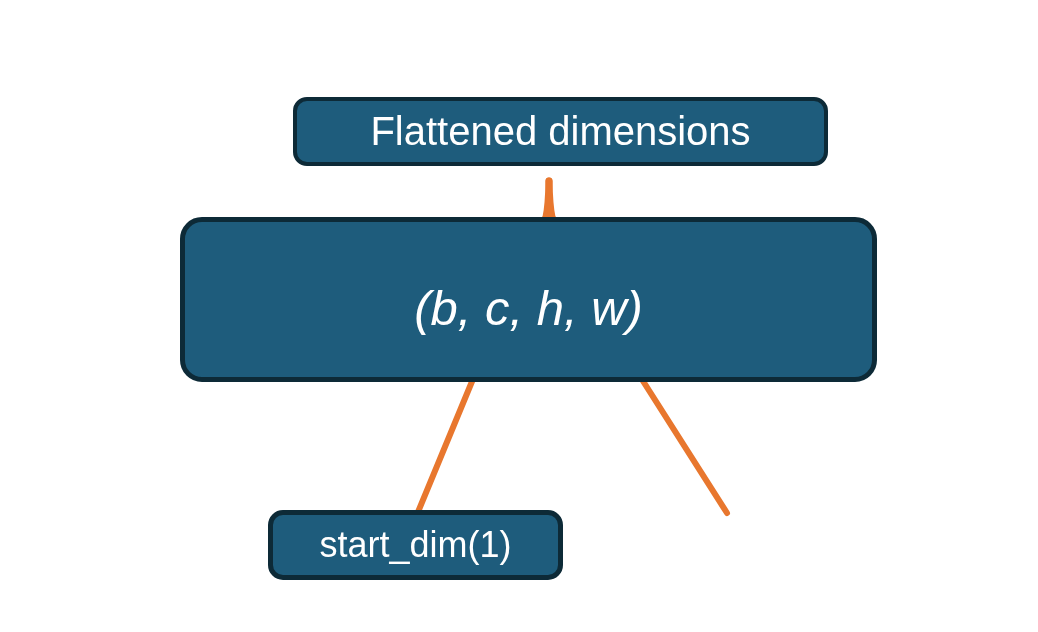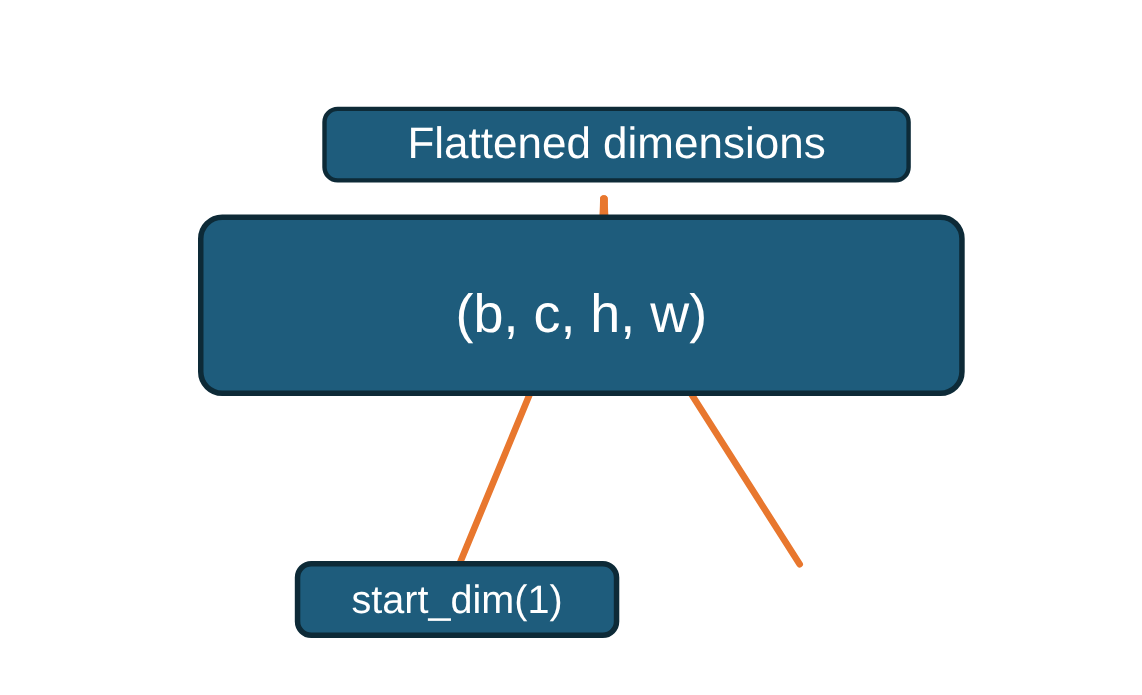--- a/index.html
+++ b/index.html
@@ -27,25 +27,26 @@
     white-space: nowrap;
   }
   .node-top {
     left: 293px; top: 97px;
     width: 535px; height: 69px;
     border-radius: 14px;
     border-width: 4px;
     font-size: 40px;
   }
   .node-main {
-    left: 180px; top: 195px;
+    left: 180px; top: 217px;
     width: 697px; height: 165px;
     border-radius: 22px;
     font-size: 49px;
     padding-top: 16px;
+    font-style: italic;
   }
   .node-bottom-left {
     left: 268px; top: 510px;
     width: 295px; height: 70px;
     border-radius: 15px;
     font-size: 36px;
   }
   .node-bottom-right {
     left: 583px; top: 510px;
     width: 295px; height: 70px;

